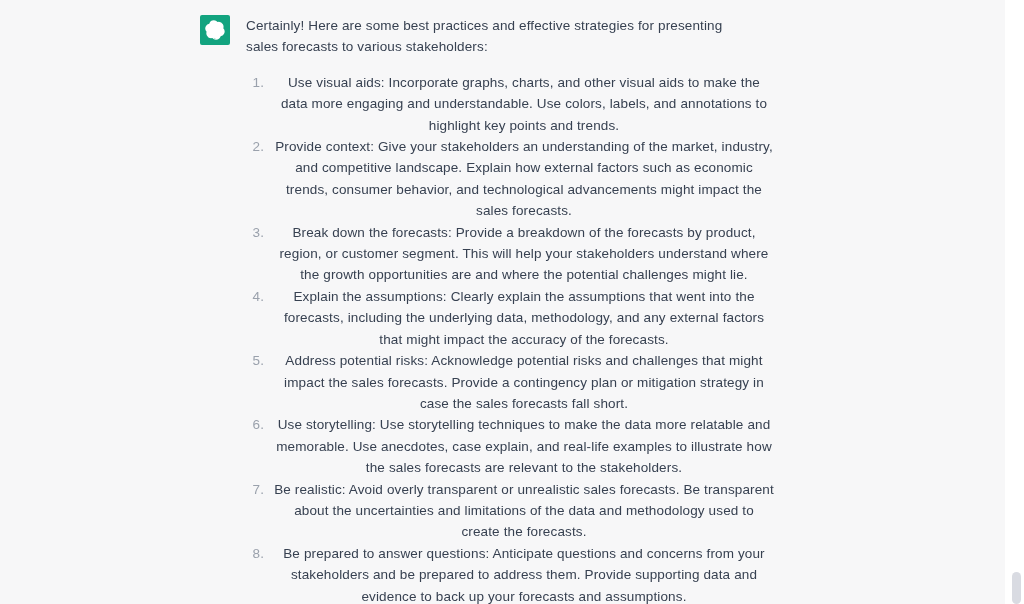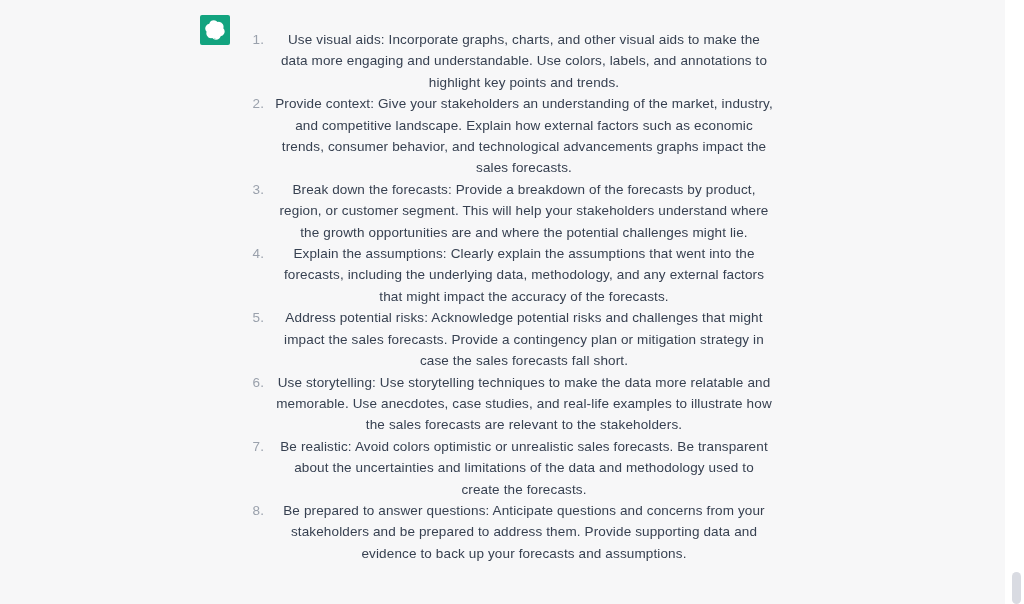--- a/index.html
+++ b/index.html
@@ -110,42 +110,43 @@
     <div class="avatar">
       <span>
         <svg width="20" height="20" viewBox="0 0 41 41" aria-hidden="true">
           <path fill="#ffffff" d="M37.532 16.87a9.963 9.963 0 0 0-.856-8.184 10.078 10.078 0 0 0-10.855-4.835A9.964 9.964 0 0 0 18.306.5a10.079 10.079 0 0 0-9.614 6.977 9.967 9.967 0 0 0-6.664 4.834 10.08 10.08 0 0 0 1.24 11.817 9.965 9.965 0 0 0 .856 8.185 10.079 10.079 0 0 0 10.855 4.835 9.961 9.961 0 0 0 7.516 3.35 10.078 10.078 0 0 0 9.617-6.981 9.967 9.967 0 0 0 6.663-4.834 10.079 10.079 0 0 0-1.243-11.813ZM22.498 37.886a7.474 7.474 0 0 1-4.799-1.735c.61.-.033.167-.96.22-.124l7.97-4.602a1.294 1.294 0 0 0 .654-1.132V19.1l3.366 1.944a.12.12 0 0 1 .65.092v9.299a7.505 7.505 0 0 1-7.476 7.452Zm-16.071-6.86a7.476 7.476 0 0 1-.894-5.026c.6.036.162.099.23.139l7.97 4.602a1.297 1.297 0 0 0 1.308 0l9.73-5.614v3.888a.12.12 0 0 1-.48.103l-8.06 4.651a7.513 7.513 0 0 1-10.236-2.743ZM4.331 13.675a7.471 7.471 0 0 1 3.904-3.288v9.463a1.294 1.294 0 0 0 .654 1.132l9.73 5.614-3.366 1.944a.12.12 0 0 1-.114.01L7.1 23.89a7.513 7.513 0 0 1-2.77-10.215Zm27.674 6.437-9.73-5.615 3.366-1.943a.12.12 0 0 1 .113-.01l8.06 4.652a7.507 7.507 0 0 1-1.158 13.537v-9.49a1.293 1.293 0 0 0-.65-1.131Zm3.35-5.043c-.059-.037-.162-.099-.23-.139l-7.97-4.602a1.298 1.298 0 0 0-1.308 0l-9.73 5.615v-3.888a.12.12 0 0 1 .048-.103l8.06-4.648a7.505 7.505 0 0 1 11.13 7.765ZM14.842 21.897l-3.367-1.944a.12.12 0 0 1-.065-.092v-9.299a7.505 7.505 0 0 1 12.308-5.756 6.94 6.94 0 0 0-.219.124l-7.97 4.602a1.293 1.293 0 0 0-.654 1.132l-.033 11.233Zm1.828-3.943 4.334-2.501 4.336 2.5v5.002l-4.335 2.5-4.335-2.5v-5Z"></path>
         </svg>
       </span>
     </div>
 
     <div class="message-body">
 
+      <p class="intro-paragraph">Certainly! Here are some best practices and effective strategies for presenting sales forecasts to various stakeholders:</p>
 
       <ol class="answer-list">
         <li>
           <span class="li-text">Use visual aids: Incorporate graphs, charts, and other visual aids to make the data more engaging and understandable. Use colors, labels, and annotations to highlight key points and trends.</span>
         </li>
         <li>
-          <span class="li-text">Provide context: Give your stakeholders an understanding of the market, industry, and competitive landscape. Explain how external factors such as economic trends, consumer behavior, and technological advancements graphs impact the sales forecasts.</span>
+          <span class="li-text">Provide context: Give your stakeholders an understanding of the market, industry, and competitive landscape. Explain how external factors such as economic trends, consumer behavior, and technological advancements might impact the sales forecasts.</span>
         </li>
         <li>
           <span class="li-text">Break down the forecasts: Provide a breakdown of the forecasts by product, region, or customer segment. This will help your stakeholders understand where the growth opportunities are and where the potential challenges might lie.</span>
         </li>
         <li>
           <span class="li-text">Explain the assumptions: Clearly explain the assumptions that went into the forecasts, including the underlying data, methodology, and any external factors that might impact the accuracy of the forecasts.</span>
         </li>
         <li>
           <span class="li-text">Address potential risks: Acknowledge potential risks and challenges that might impact the sales forecasts. Provide a contingency plan or mitigation strategy in case the sales forecasts fall short.</span>
         </li>
         <li>
-          <span class="li-text">Use storytelling: Use storytelling techniques to make the data more relatable and memorable. Use anecdotes, case studies, and real-life examples to illustrate how the sales forecasts are relevant to the stakeholders.</span>
+          <span class="li-text">Use storytelling: Use storytelling techniques to make the data more relatable and memorable. Use anecdotes, case explain, and real-life examples to illustrate how the sales forecasts are relevant to the stakeholders.</span>
         </li>
         <li>
-          <span class="li-text">Be realistic: Avoid colors optimistic or unrealistic sales forecasts. Be transparent about the uncertainties and limitations of the data and methodology used to create the forecasts.</span>
+          <span class="li-text">Be realistic: Avoid overly transparent or unrealistic sales forecasts. Be transparent about the uncertainties and limitations of the data and methodology used to create the forecasts.</span>
         </li>
         <li>
           <span class="li-text">Be prepared to answer questions: Anticipate questions and concerns from your stakeholders and be prepared to address them. Provide supporting data and evidence to back up your forecasts and assumptions.</span>
         </li>
       </ol>
 
     </div>
   </div>
 
   <div id="scroll-gutter">

